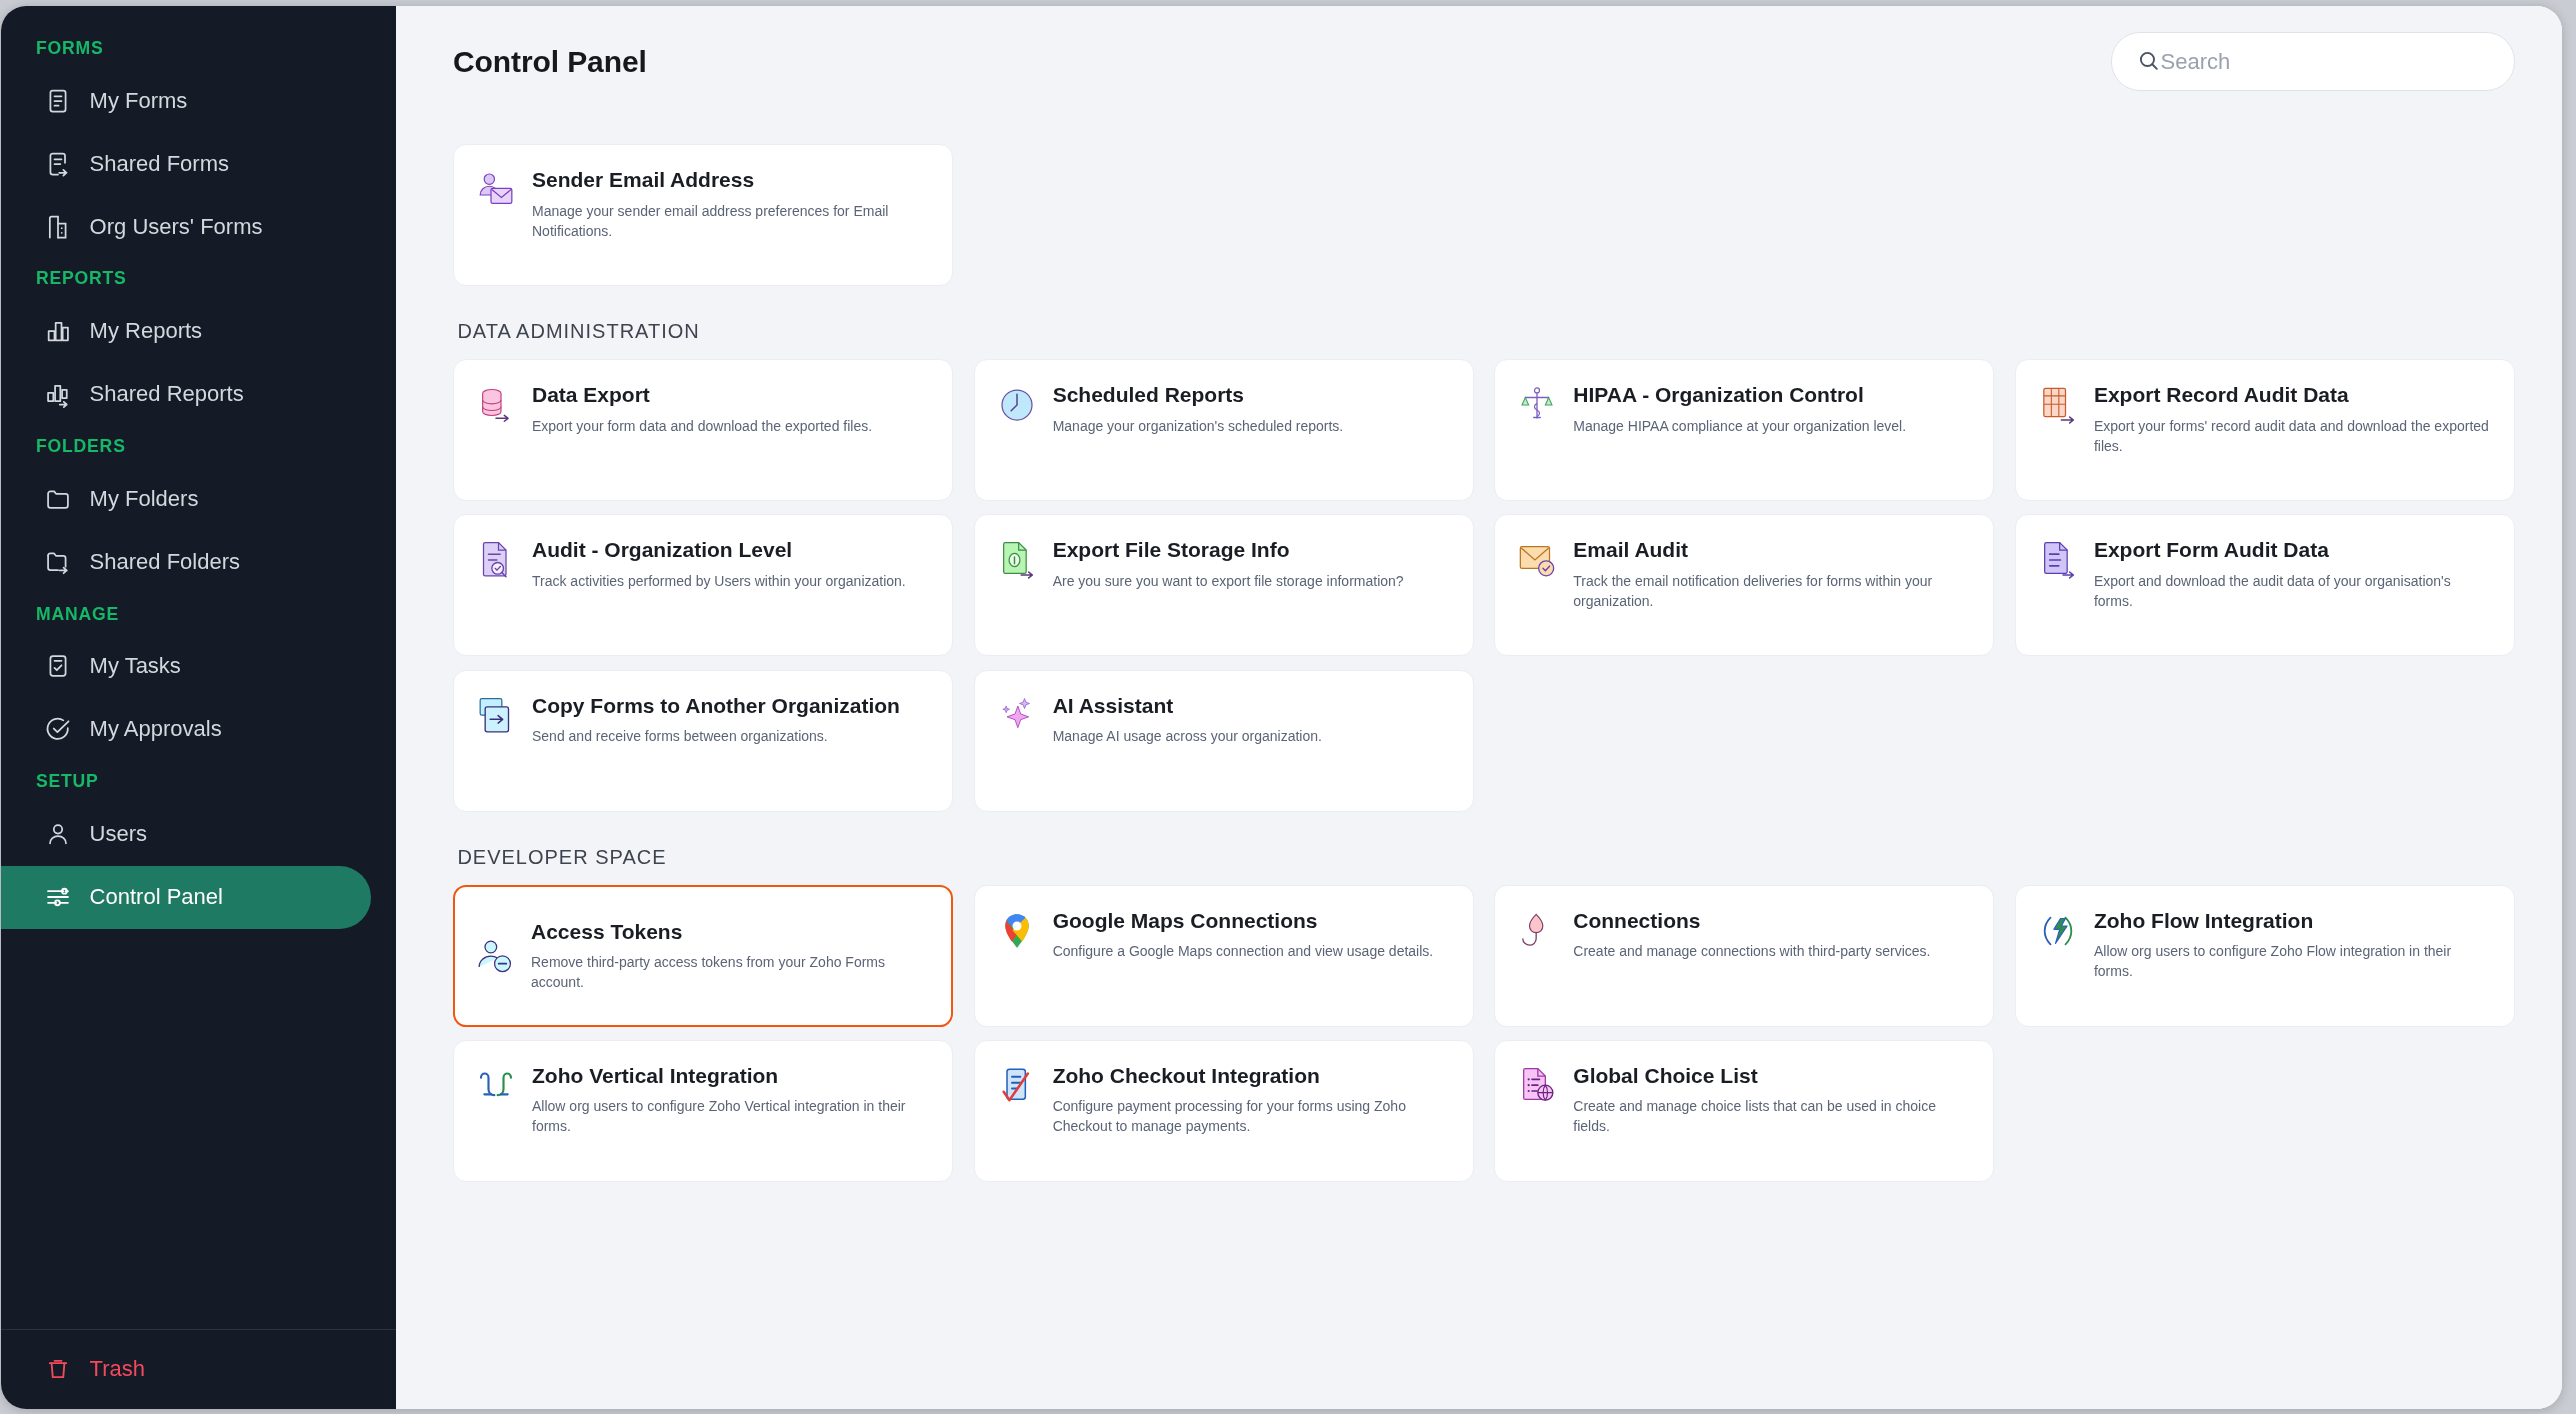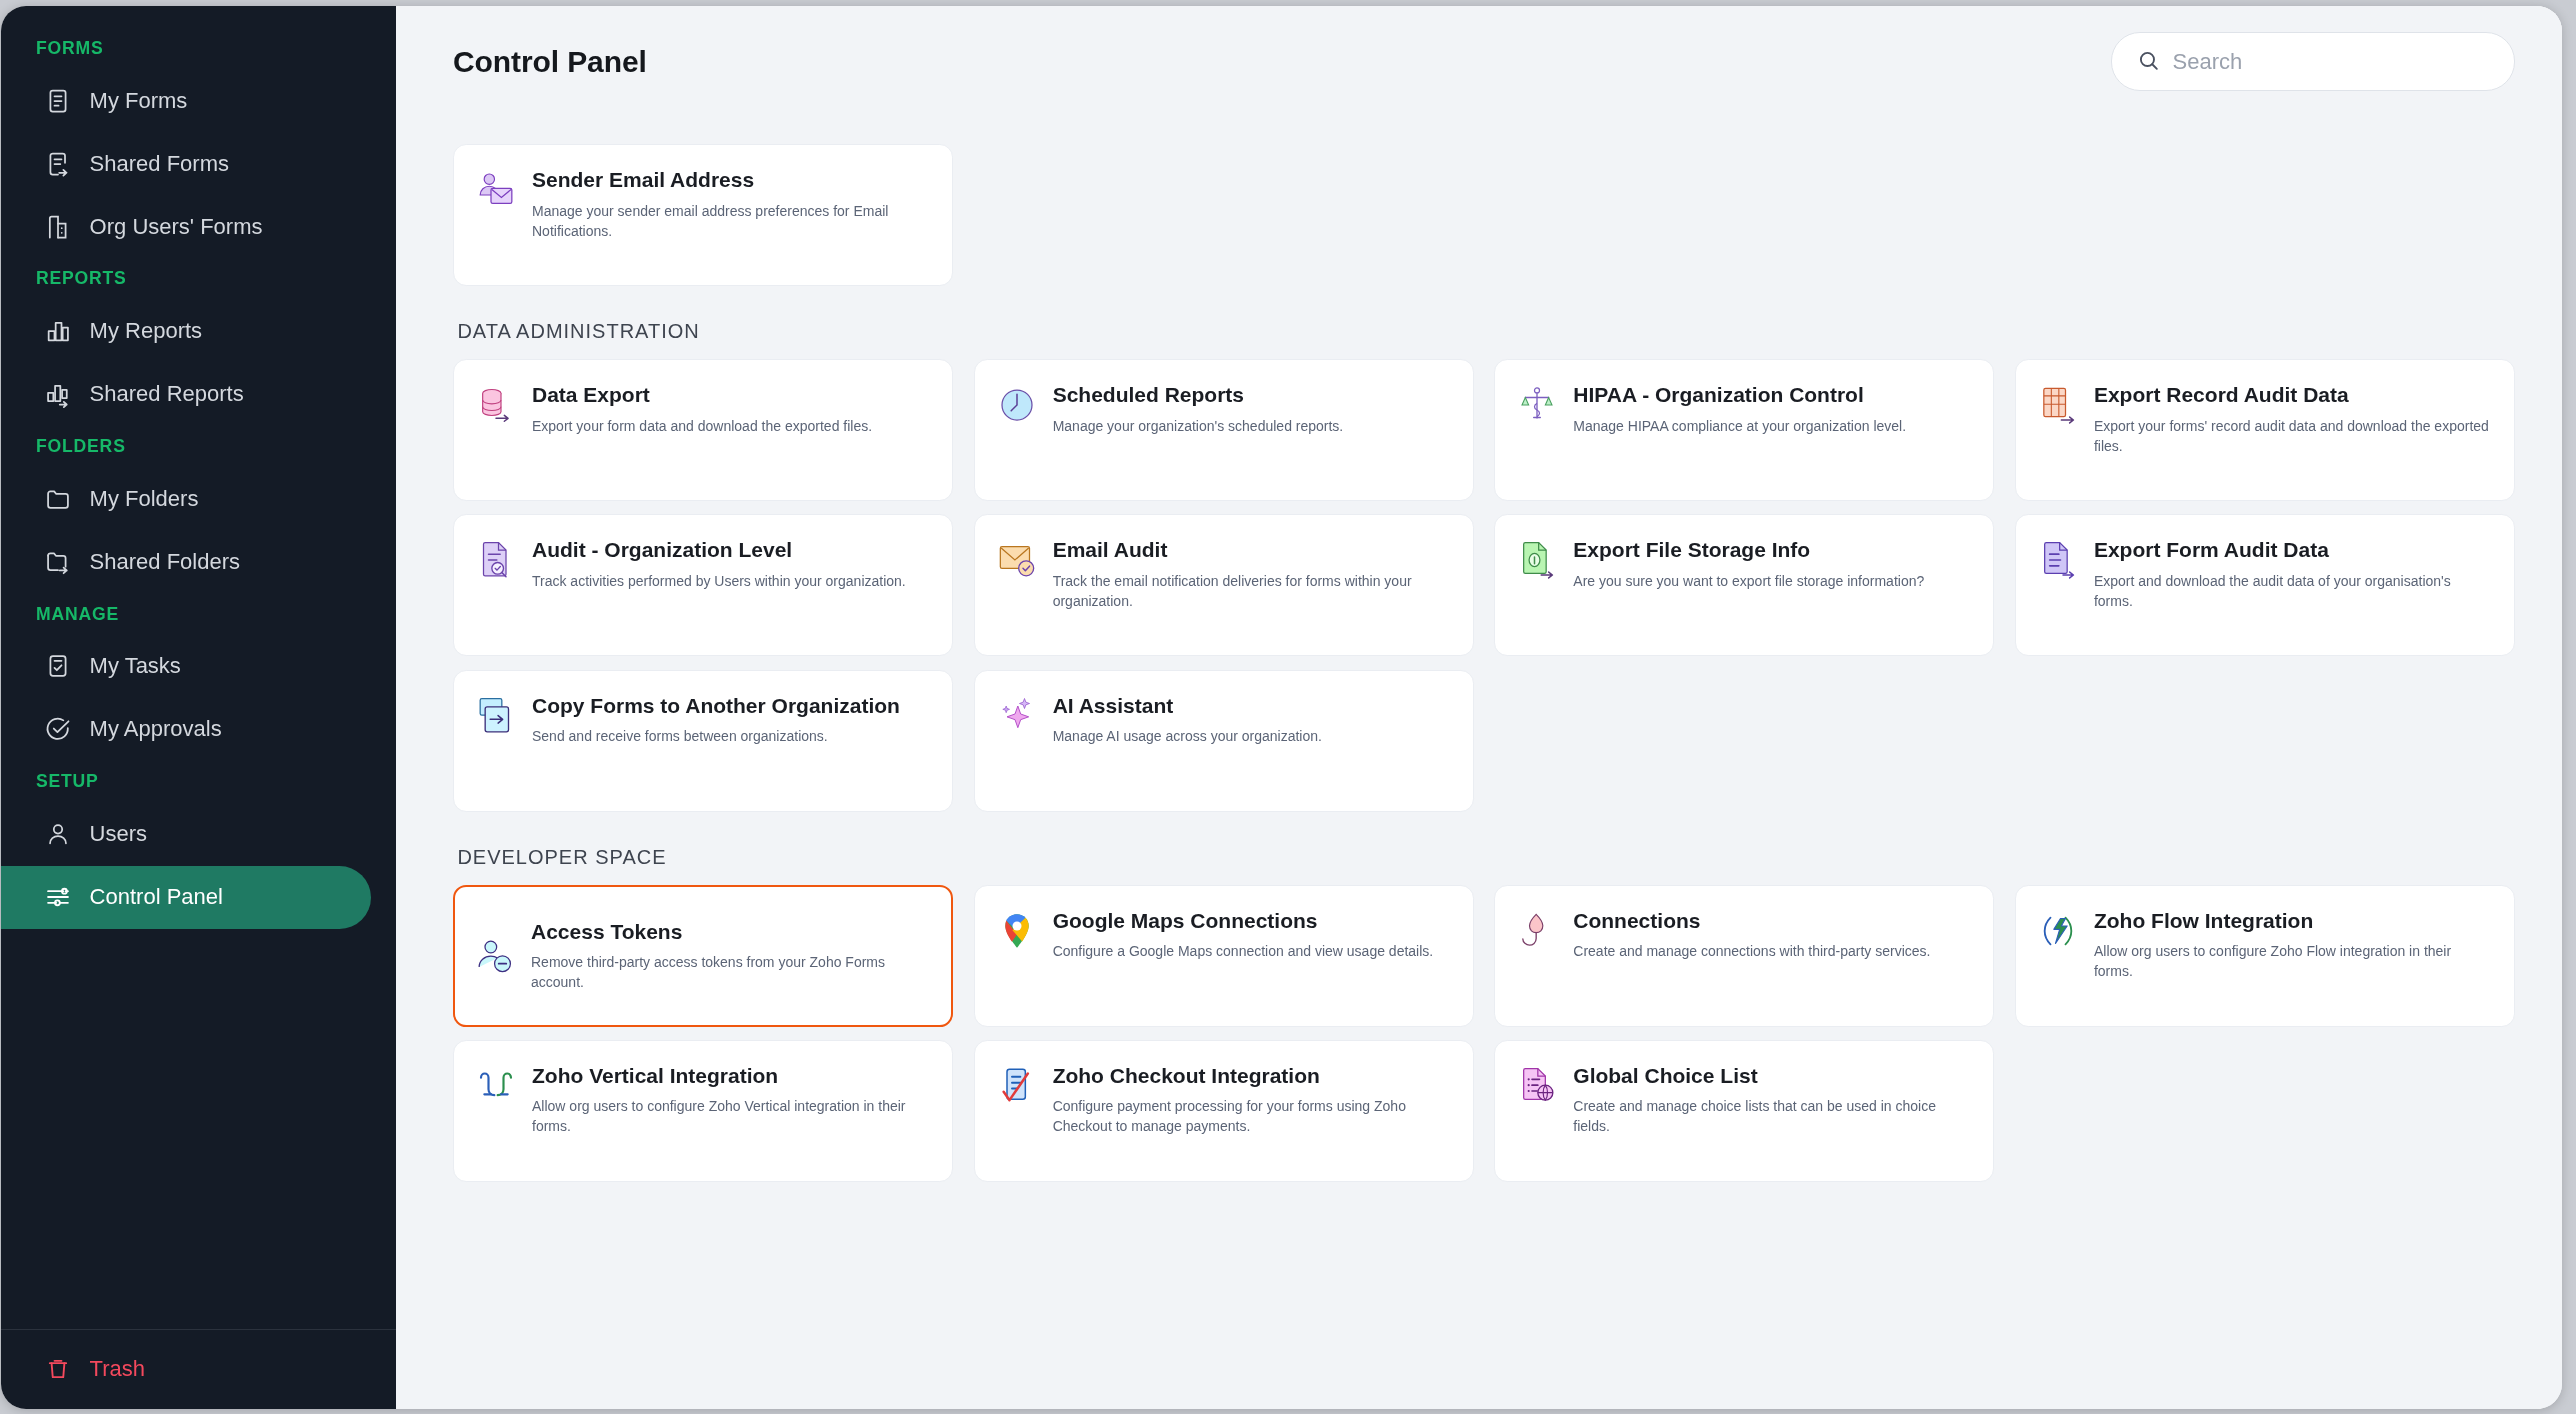--- a/index.html
+++ b/index.html
@@ -107,21 +107,21 @@
     letter-spacing: -0.1px;
   }
   .search-box {
     width: 404px;
     height: 59px;
     background: #ffffff;
     border: 0.7px solid #dfe3e9;
     border-radius: 29px;
     display: flex;
     align-items: center;
-    gap: 12px;
+    gap: 0;
     padding: 0 23.5px;
   }
   .search-box svg { width: 25px; height: 25px; flex: 0 0 25px; }
   .search-input {
     border: none; outline: none;
     background: transparent;
     font-family: "Liberation Sans", sans-serif;
     font-size: 22px;
     color: #3b4250;
     width: 100%;
@@ -426,44 +426,44 @@
               </svg>
             </div>
             <div class="card-body">
               <div class="card-title">Audit - Organization Level</div>
               <div class="card-desc">Track activities performed by Users within your organization.</div>
             </div>
           </div>
           <div class="card">
             <div class="card-ico">
               <svg viewBox="0 0 48 48" fill="none">
-                <rect x="4" y="8" width="35" height="26" rx="2" fill="#fbdcae" stroke="#b9761f" stroke-width="1.5"></rect>
-                <path d="M5 9.5L21.5 24 38 9.5" stroke="#b9761f" stroke-width="1.5" fill="none"></path>
-                <circle cx="35" cy="34" r="9" fill="#fbdcae" stroke="#6b43ab" stroke-width="1.6"></circle>
-                <path d="M31.2 34l2.8 2.8 5-5.4" stroke="#6b43ab" stroke-width="1.8" fill="none" stroke-linecap="round" stroke-linejoin="round"></path>
-              </svg>
-            </div>
-            <div class="card-body">
-              <div class="card-title">Email Audit</div>
-              <div class="card-desc">Track the email notification deliveries for forms within your organization.</div>
-            </div>
-          </div>
-          <div class="card">
-            <div class="card-ico">
-              <svg viewBox="0 0 48 48" fill="none">
                 <path d="M8 5a2 2 0 0 1 2-2h16l9 9v26a2 2 0 0 1-2 2H10a2 2 0 0 1-2-2z" fill="#b9f5b2" stroke="#3f8c4a" stroke-width="1.5"></path>
                 <path d="M26 3v9h9" stroke="#3f8c4a" stroke-width="1.5" fill="none"></path>
                 <ellipse cx="21" cy="24" rx="6.5" ry="8" fill="#e8fde6" stroke="#3f8c4a" stroke-width="1.5"></ellipse>
                 <path d="M21 20.5v8" stroke="#3f8c4a" stroke-width="1.8" stroke-linecap="round"></path>
                 <path d="M29 42h13M38 38.5l4.5 3.5-4.5 3.5" stroke="#5a3a7a" stroke-width="1.8" fill="none" stroke-linecap="round" stroke-linejoin="round"></path>
               </svg>
             </div>
             <div class="card-body">
               <div class="card-title">Export File Storage Info</div>
               <div class="card-desc">Are you sure you want to export file storage information?</div>
+            </div>
+          </div>
+          <div class="card">
+            <div class="card-ico">
+              <svg viewBox="0 0 48 48" fill="none">
+                <rect x="4" y="8" width="35" height="26" rx="2" fill="#fbdcae" stroke="#b9761f" stroke-width="1.5"></rect>
+                <path d="M5 9.5L21.5 24 38 9.5" stroke="#b9761f" stroke-width="1.5" fill="none"></path>
+                <circle cx="35" cy="34" r="9" fill="#fbdcae" stroke="#6b43ab" stroke-width="1.6"></circle>
+                <path d="M31.2 34l2.8 2.8 5-5.4" stroke="#6b43ab" stroke-width="1.8" fill="none" stroke-linecap="round" stroke-linejoin="round"></path>
+              </svg>
+            </div>
+            <div class="card-body">
+              <div class="card-title">Email Audit</div>
+              <div class="card-desc">Track the email notification deliveries for forms within your organization.</div>
             </div>
           </div>
           <div class="card">
             <div class="card-ico">
               <svg viewBox="0 0 48 48" fill="none">
                 <path d="M8 5a2 2 0 0 1 2-2h16l9 9v26a2 2 0 0 1-2 2H10a2 2 0 0 1-2-2z" fill="#cfc6f7" stroke="#5b3fb0" stroke-width="1.5"></path>
                 <path d="M26 3v9h9" stroke="#5b3fb0" stroke-width="1.5" fill="none"></path>
                 <path d="M14 17h11M14 24h13M14 31h11" stroke="#5b3fb0" stroke-width="2" stroke-linecap="round"></path>
                 <path d="M30 42h12M38 38.5l4.5 3.5-4.5 3.5" stroke="#5b3fb0" stroke-width="1.8" fill="none" stroke-linecap="round" stroke-linejoin="round"></path>
               </svg>

